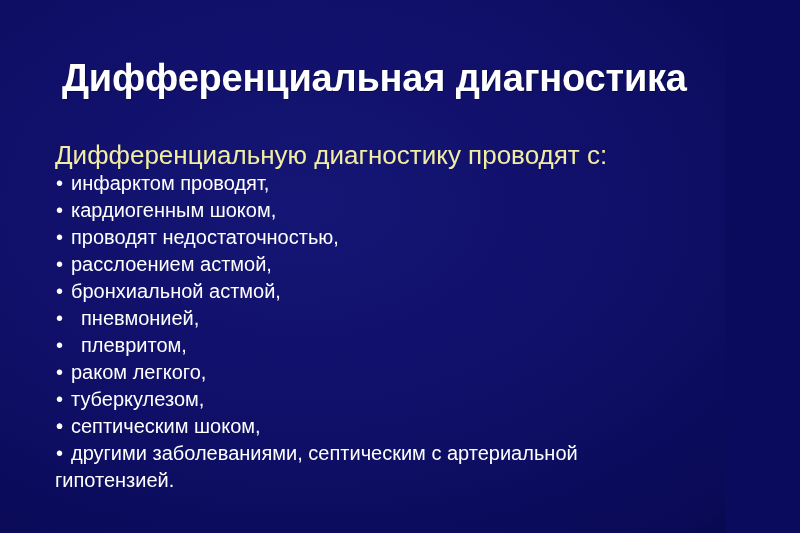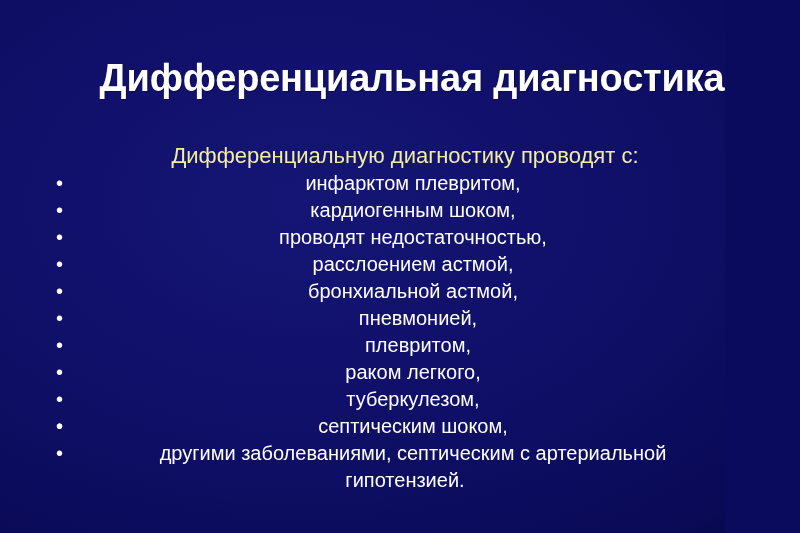--- a/index.html
+++ b/index.html
@@ -16,21 +16,20 @@
   }
 
   .slide {
     position: relative;
     width: 725px;
     height: 533px;
     box-sizing: border-box;
     background:
       radial-gradient(ellipse 105% 95% at 42% 38%, #151575 0%, #10106a 40%, #0a0a58 78%, #060643 100%);
     overflow: hidden;
-    text-align: center;
   }
 
   
   .slide-title {
     position: absolute;
     left: 62px;
     top: 55px;
     width: 700px;
     font-size: 38px;
     line-height: 46px;
@@ -44,21 +43,21 @@
   
   .body-block {
     position: absolute;
     left: 55px;
     top: 142px;
     width: 700px;
   }
 
   .lead-line {
     color: #f2eda2;
-    font-size: 22px;
+    font-size: 26px;
     line-height: 27px;
     margin: 0 0 1px 0;
     white-space: nowrap;
   }
 
   .bullet-list {
     list-style: none;
     margin: 0;
     padding: 0;
   }
@@ -109,21 +108,21 @@
   <div class="slide-title">Дифференциальная диагностика</div>
 
   <div class="body-block">
 
     <p class="lead-line">Дифференциальную диагностику проводят с:</p>
 
     <ul class="bullet-list">
 
       <li class="bullet-item">
         <span class="dot">•</span>
-        <span>инфарктом плевритом,</span>
+        <span>инфарктом проводят,</span>
       </li>
 
       <li class="bullet-item">
         <span class="dot">•</span>
         <span>кардиогенным шоком,</span>
       </li>
 
       <li class="bullet-item">
         <span class="dot">•</span>
         <span>проводят недостаточностью,</span>

